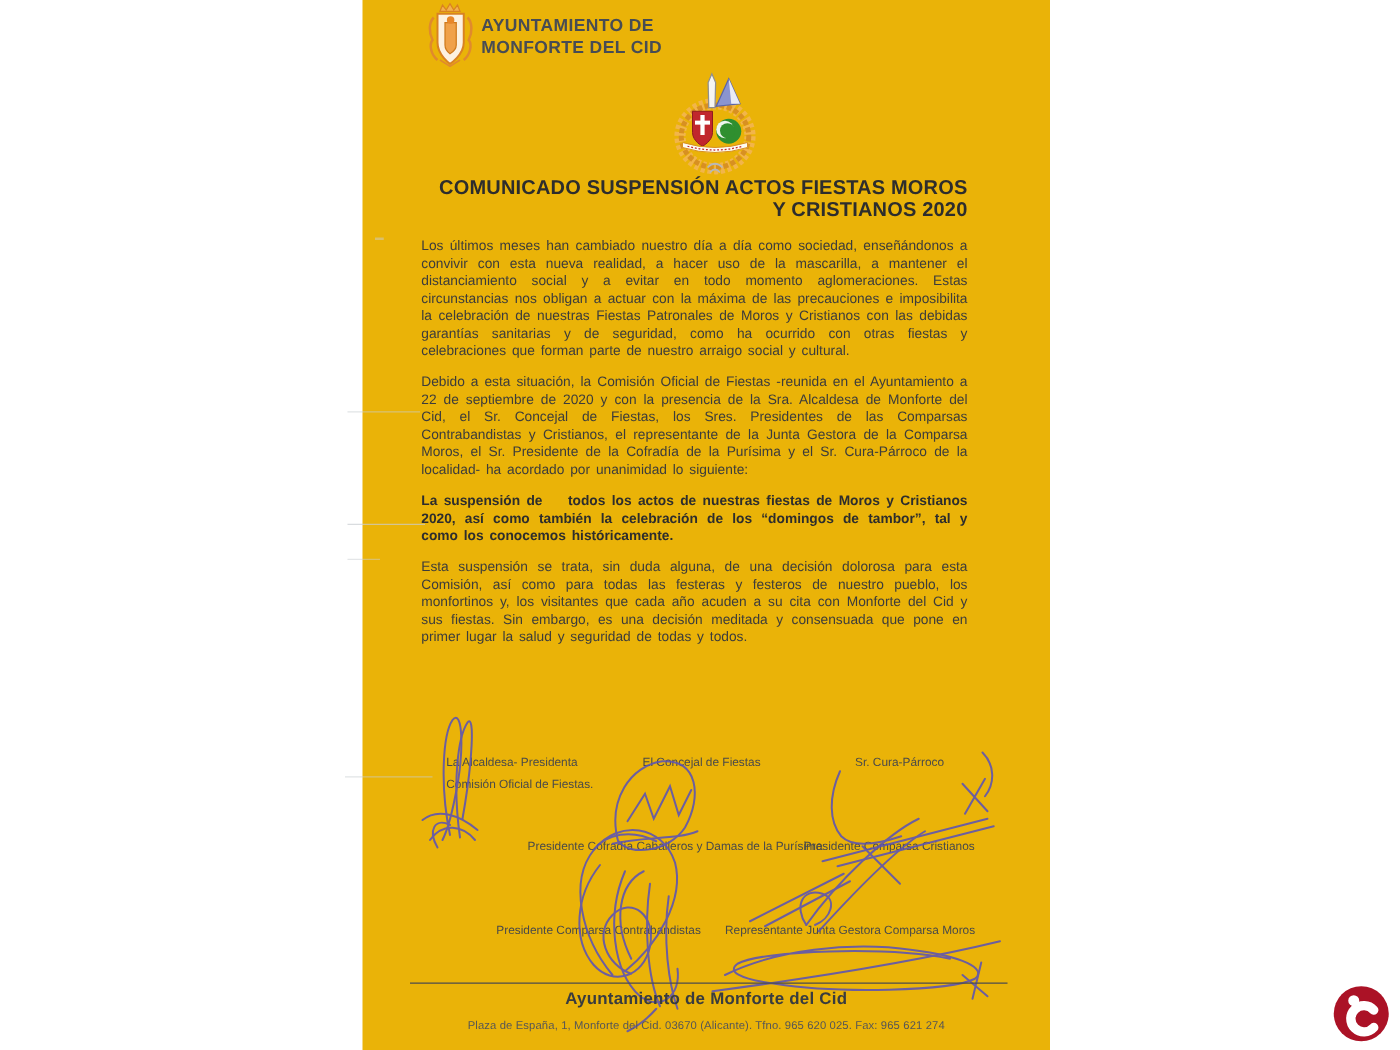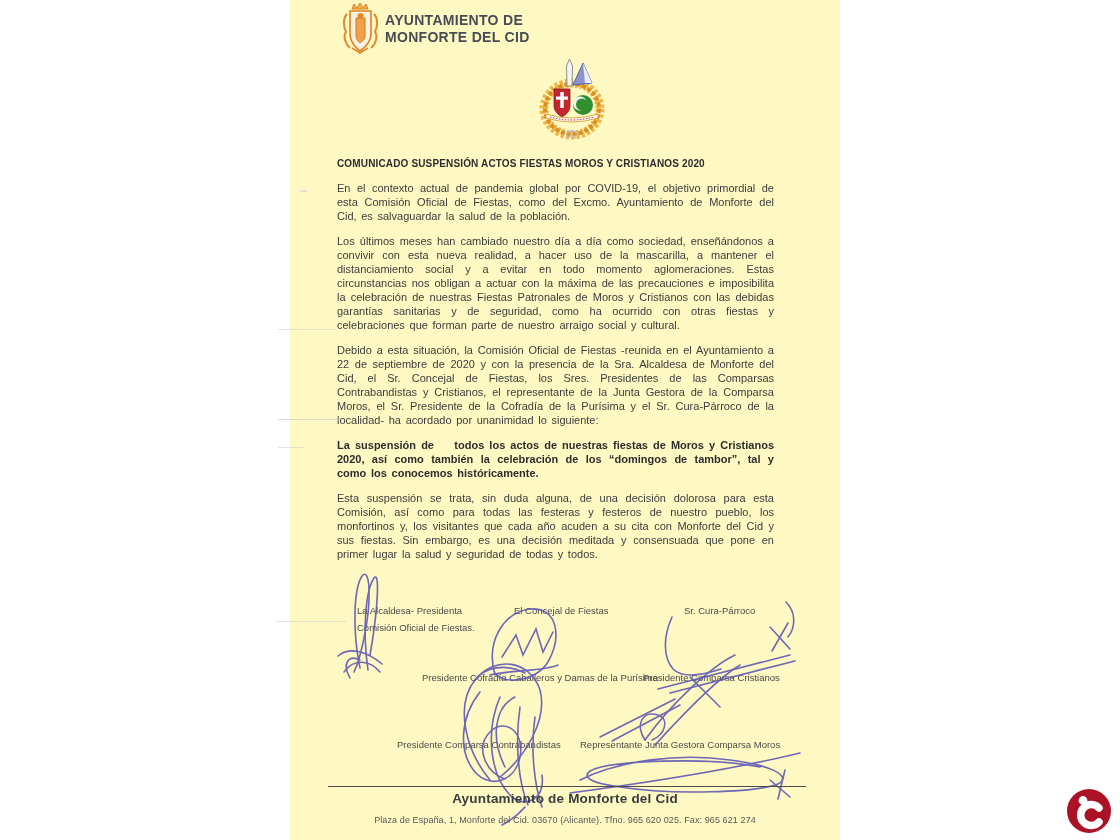--- a/index.html
+++ b/index.html
@@ -1,33 +1,33 @@
 <!DOCTYPE html>
 <html><head>
 <meta charset="utf-8">
 <style>
   html,body{margin:0;padding:0;background:#ffffff;}
   .page{
     position:relative;width:1120px;height:840px;background:#ffffff;
     font-family:"Liberation Sans",sans-serif;overflow:hidden;
   }
-  .doc{position:absolute;left:290px;top:0;width:550px;height:840px;background:#fef9c3;}
+  .doc{position:absolute;left:290px;top:0;width:550px;height:840px;background:#eab308;}
 
   
   .crest{position:absolute;left:52px;top:2px;width:37px;height:52px;}
   .org-name{
     position:absolute;left:95px;top:12px;font-weight:bold;font-size:14px;
     line-height:17px;color:#474c54;letter-spacing:.3px;
   }
   .center-emblem{position:absolute;left:243px;top:56px;width:78px;height:88px;}
 
   
   .text-col{position:absolute;left:47px;top:142px;width:437px;}
   .doc-title{
-    margin:16px 0 12px 0;font-size:10px;font-weight:bold;text-align:left;
+    margin:0 0 12px 0;font-size:16px;font-weight:bold;text-align:right;
     color:#2d2d2d;letter-spacing:.15px;
   }
   .text-col p{
     margin:0 0 11px 0;font-size:11px;line-height:14px;text-align:justify;
     color:#3c3c3c;word-spacing:1.6px;
   }
   .text-col p.bold{font-weight:bold;color:#2d2d2d;}
 
   
   .sig-label{position:absolute;font-size:9.5px;color:#4a4a4a;white-space:nowrap;padding-left:20px;}
@@ -95,21 +95,20 @@
 
         <path d="M13,58 Q39,66 65,58 L65,62 Q39,70 13,62 Z" fill="#fdfaf2" stroke="#d89021" stroke-width="0.8"></path>
         <path d="M17,61 Q39,67 61,61" fill="none" stroke="#c1272d" stroke-width="1" stroke-dasharray="1.5 1.5"></path>
 
         <path d="M33,78 Q39,72 45,78 M35,82 Q39,77 43,82" fill="none" stroke="#b8b8b8" stroke-width="1.4"></path>
       </svg>
     </span>
 
     <div class="text-col">
       <h1 class="doc-title">COMUNICADO SUSPENSIÓN ACTOS FIESTAS MOROS Y CRISTIANOS 2020</h1>
-      <p>En el contexto actual de pandemia global por COVID-19, el objetivo primordial de esta Comisión Oficial de Fiestas, como del Excmo. Ayuntamiento de Monforte del Cid, es salvaguardar la salud de la población.</p>
       <p>Los últimos meses han cambiado nuestro día a día como sociedad, enseñándonos a convivir con esta nueva realidad, a hacer uso de la mascarilla, a mantener el distanciamiento social y a evitar en todo momento aglomeraciones. Estas circunstancias nos obligan a actuar con la máxima de las precauciones e imposibilita la celebración de nuestras Fiestas Patronales de Moros y Cristianos con las debidas garantías sanitarias y de seguridad, como ha ocurrido con otras fiestas y celebraciones que forman parte de nuestro arraigo social y cultural.</p>
       <p>Debido a esta situación, la Comisión Oficial de Fiestas -reunida en el Ayuntamiento a 22 de septiembre de 2020 y con la presencia de la Sra. Alcaldesa de Monforte del Cid, el Sr. Concejal de Fiestas, los Sres. Presidentes de las Comparsas Contrabandistas y Cristianos, el representante de la Junta Gestora de la Comparsa Moros, el Sr. Presidente de la Cofradía de la Purísima y el Sr. Cura-Párroco de la localidad- ha acordado por unanimidad lo siguiente:</p>
       <p class="bold">La suspensión de &nbsp;&nbsp; todos los actos de nuestras fiestas de Moros y Cristianos 2020, así como también la celebración de los “domingos de tambor”, tal y como los conocemos históricamente.</p>
       <p>Esta suspensión se trata, sin duda alguna, de una decisión dolorosa para esta Comisión, así como para todas las festeras y festeros de nuestro pueblo, los monfortinos y, los visitantes que cada año acuden a su cita con Monforte del Cid y sus fiestas. Sin embargo, es una decisión meditada y consensuada que pone en primer lugar la salud y seguridad de todas y todos.</p>
     </div>
 
     <span class="sig-label" style="left:47px;top:605px;">La Alcaldesa- Presidenta</span>
     <span class="sig-label" style="left:47px;top:622px;">Comisión Oficial de Fiestas.</span>
     <span class="sig-label" style="left:204px;top:605px;">El Concejal de Fiestas</span>
     <span class="sig-label" style="left:374px;top:605px;">Sr. Cura-Párroco</span>

